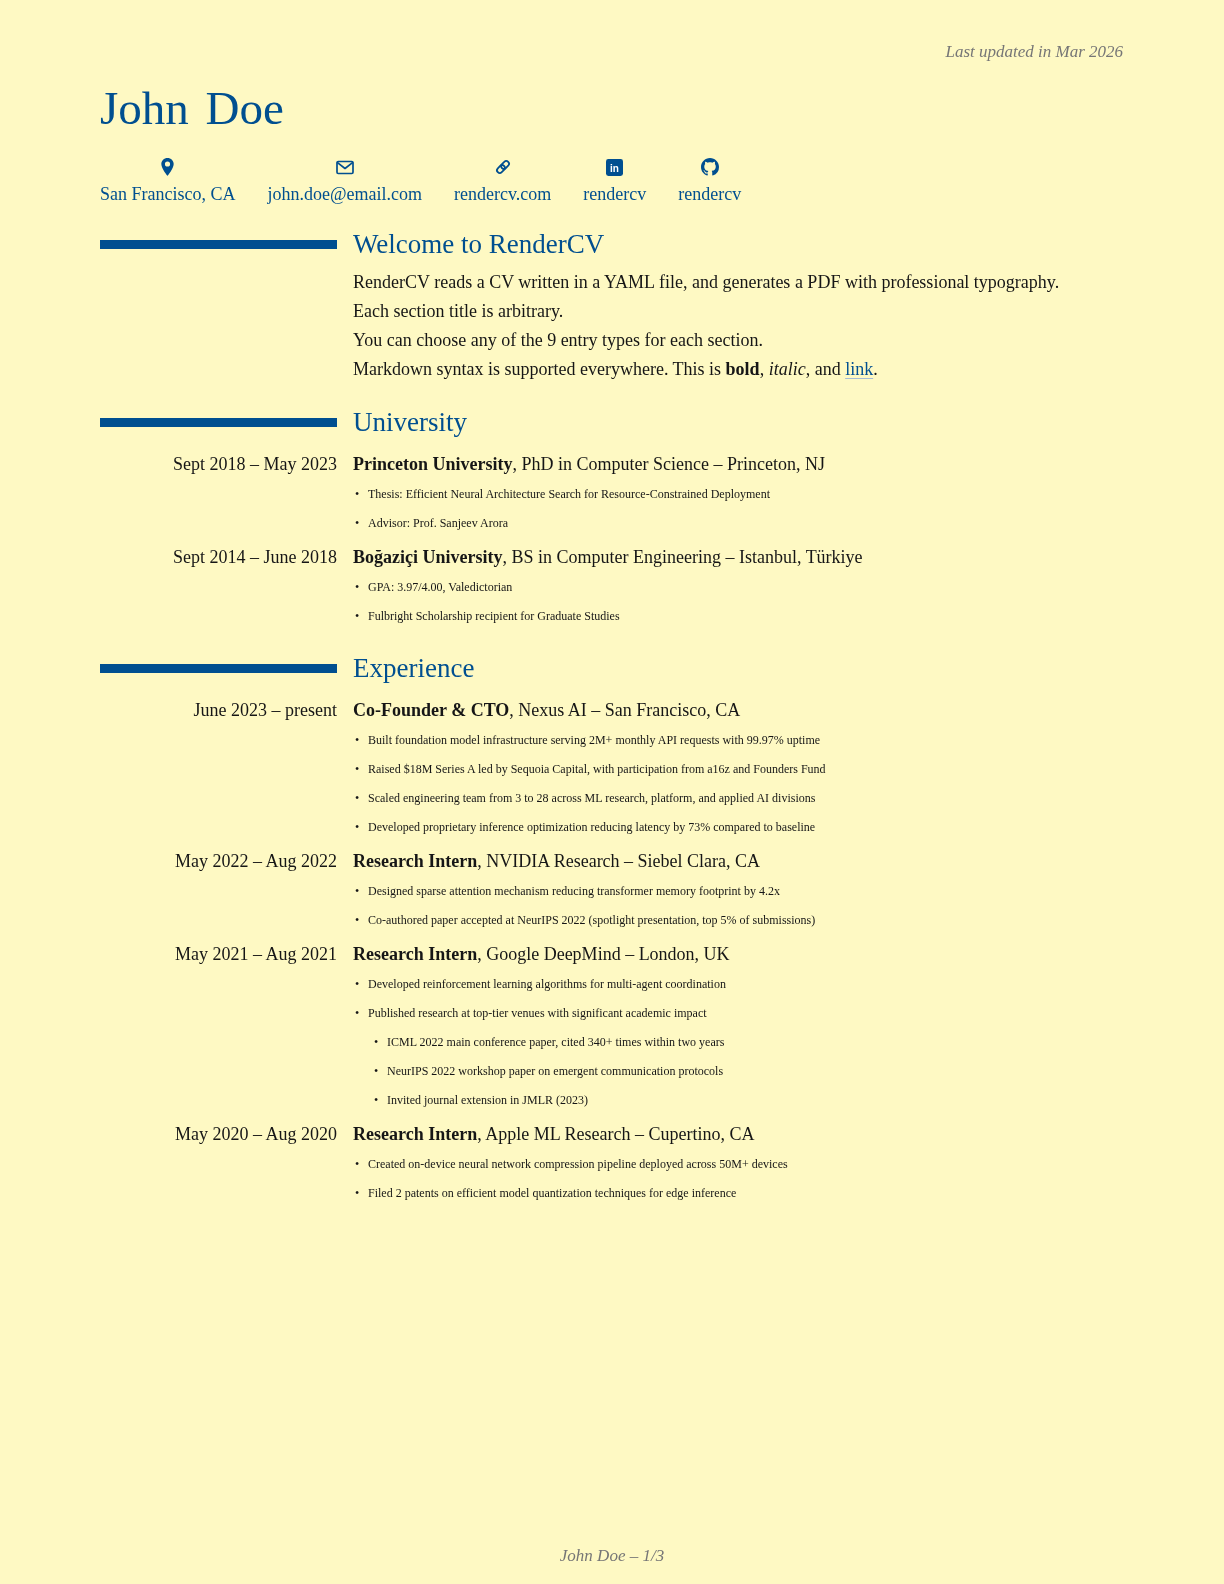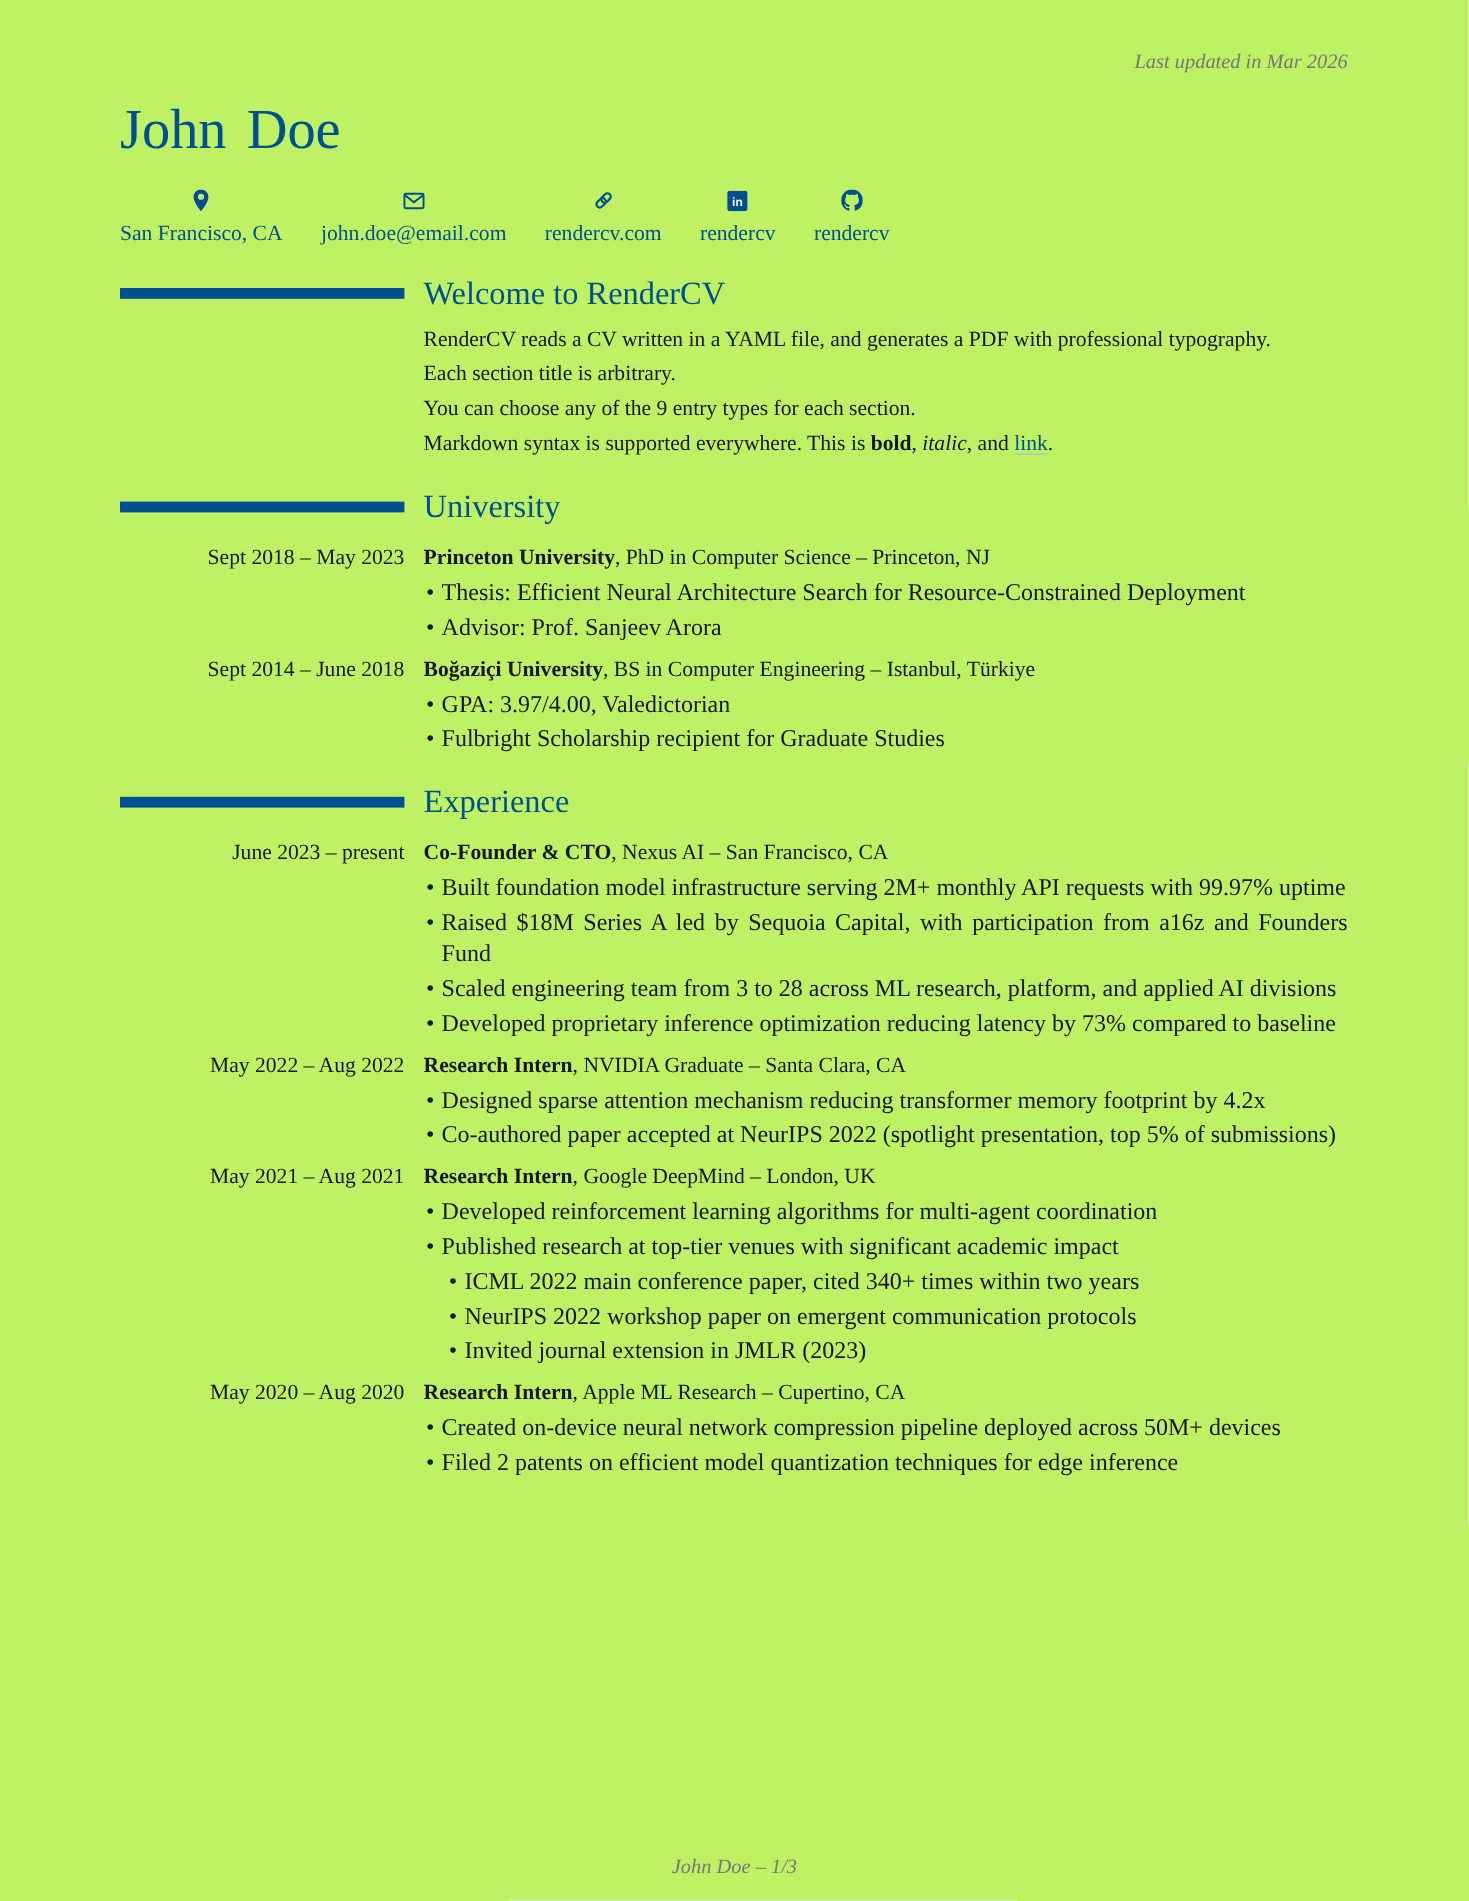--- a/index.html
+++ b/index.html
@@ -1,20 +1,20 @@
 <!DOCTYPE html>
 <html lang="en"><head>
 <meta charset="utf-8">
 <style>
   html,body{margin:0;padding:0;background:#ffffff;}
   body{font-family:"Liberation Serif", serif; color:#161616;}
   .page{
     position:relative; width:1224px; height:1584px; margin:0 auto;
     box-sizing:border-box; padding:42px 101px 0 100px;
-    background:#bef264; overflow:hidden;
+    background:#fef9c3; overflow:hidden;
   }
   .updated{
     text-align:right; font-style:italic; color:#767676;
     font-size:17px; line-height:20px;
   }
   h1.name{
     margin:20px 0 0; font-weight:normal; color:#004f90;
     font-size:47px; line-height:52px; word-spacing:5px;
   }
   .contacts{
@@ -43,21 +43,21 @@
   }
 
   .entry{display:grid; grid-template-columns:237px 1fr; column-gap:16px; margin-top:14px;}
   .entry + .entry{margin-top:8px;}
   .date{text-align:right; font-size:18px; line-height:26px; white-space:nowrap;}
   .entry-title{font-size:18px; line-height:26px;}
   .entry-title .strong{font-weight:bold;}
   ul.highlights{margin:4px 0 0; padding:0; list-style:none;}
   ul.highlights li{
     position:relative; padding-left:15px; margin-top:3px;
-    font-size:20px; line-height:26px; text-align:justify;
+    font-size:12px; line-height:26px; text-align:justify;
   }
   ul.highlights li::before{
     content:"•"; position:absolute; left:2px; top:0;
   }
   ul.highlights li.sub{margin-left:19px;}
 
   .footer{
     position:absolute; left:0; right:0; top:1546px;
     text-align:center; font-style:italic; color:#767676; font-size:17px;
   }
@@ -176,21 +176,21 @@
           <li>Raised $18M Series A led by Sequoia Capital, with participation from a16z and Founders Fund</li>
           <li>Scaled engineering team from 3 to 28 across ML research, platform, and applied AI divisions</li>
           <li>Developed proprietary inference optimization reducing latency by 73% compared to baseline</li>
         </ul>
       </div>
     </div>
 
     <div class="entry">
       <div class="date">May 2022 – Aug 2022</div>
       <div class="entry-body">
-        <div class="entry-title"><span class="strong">Research Intern</span><span>, NVIDIA Graduate – Santa Clara, CA</span></div>
+        <div class="entry-title"><span class="strong">Research Intern</span><span>, NVIDIA Research – Siebel Clara, CA</span></div>
         <ul class="highlights">
           <li>Designed sparse attention mechanism reducing transformer memory footprint by 4.2x</li>
           <li>Co-authored paper accepted at NeurIPS 2022 (spotlight presentation, top 5% of sub­missions)</li>
         </ul>
       </div>
     </div>
 
     <div class="entry">
       <div class="date">May 2021 – Aug 2021</div>
       <div class="entry-body">

